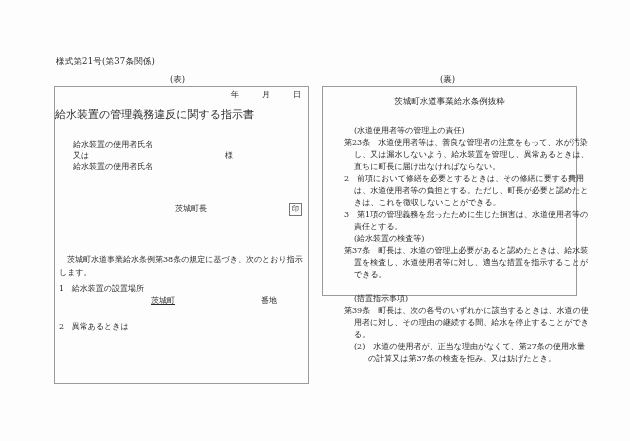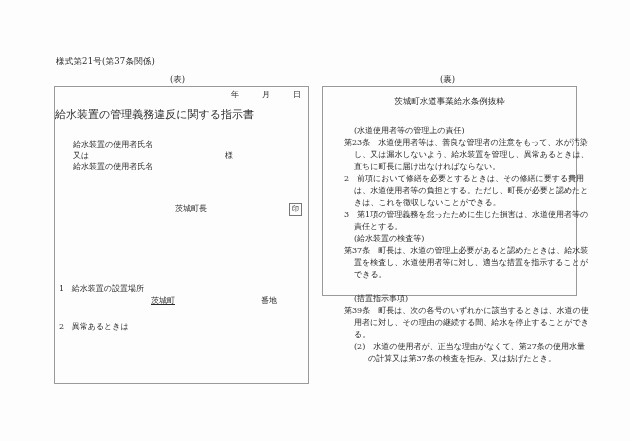--- a/index.html
+++ b/index.html
@@ -63,20 +63,21 @@
   </div>
   <div class="t doc-title">給水装置の管理義務違反に関する指示書</div>
   <div class="t user-block">
     <div>給水装置の使用者氏名</div>
     <div>又は</div>
     <div>給水装置の使用者氏名</div>
   </div>
   <div class="t sama">様</div>
   <div class="t mayor">茨城町長</div>
   <div class="t seal">印</div>
+  <div class="t instruction">茨城町水道事業給水条例第38条の規定に基づき、次のとおり指示します。</div>
   <div class="t item1">
     <span>1</span>&nbsp;&nbsp;&nbsp;<span>給水装置の設置場所</span>
   </div>
   <div class="t place-town">茨城町</div>
   <div class="t place-banchi">番地</div>
   <div class="t item2">
     <span>2</span>&nbsp;&nbsp;&nbsp;<span>異常あるときは</span>
   </div>
 </div>
 

